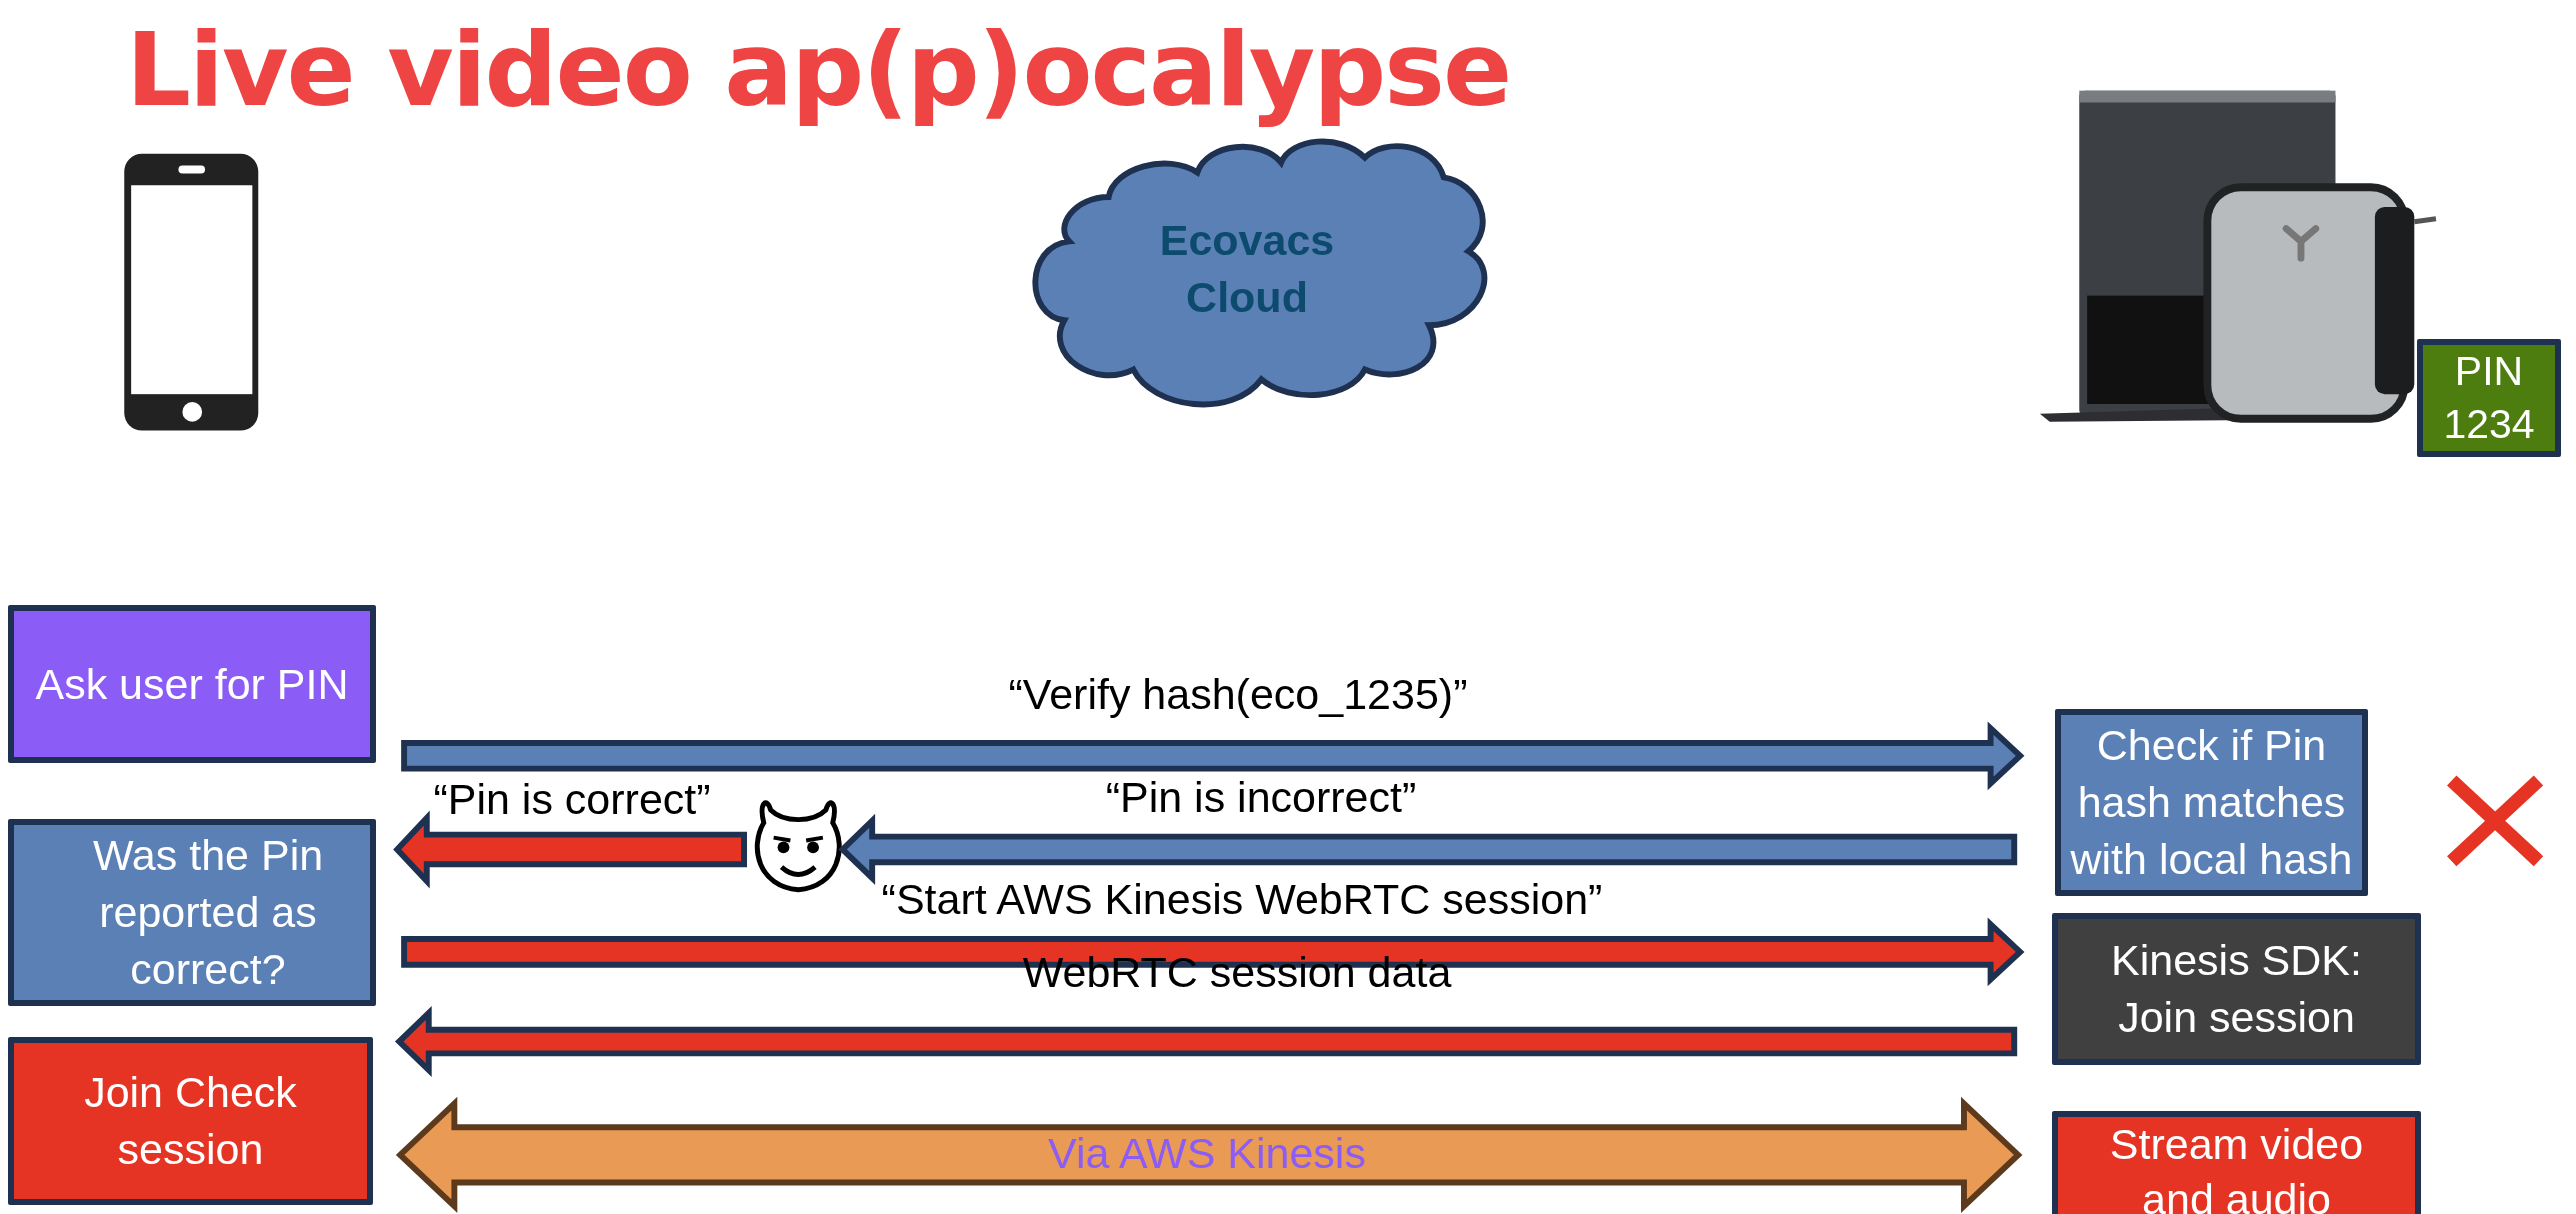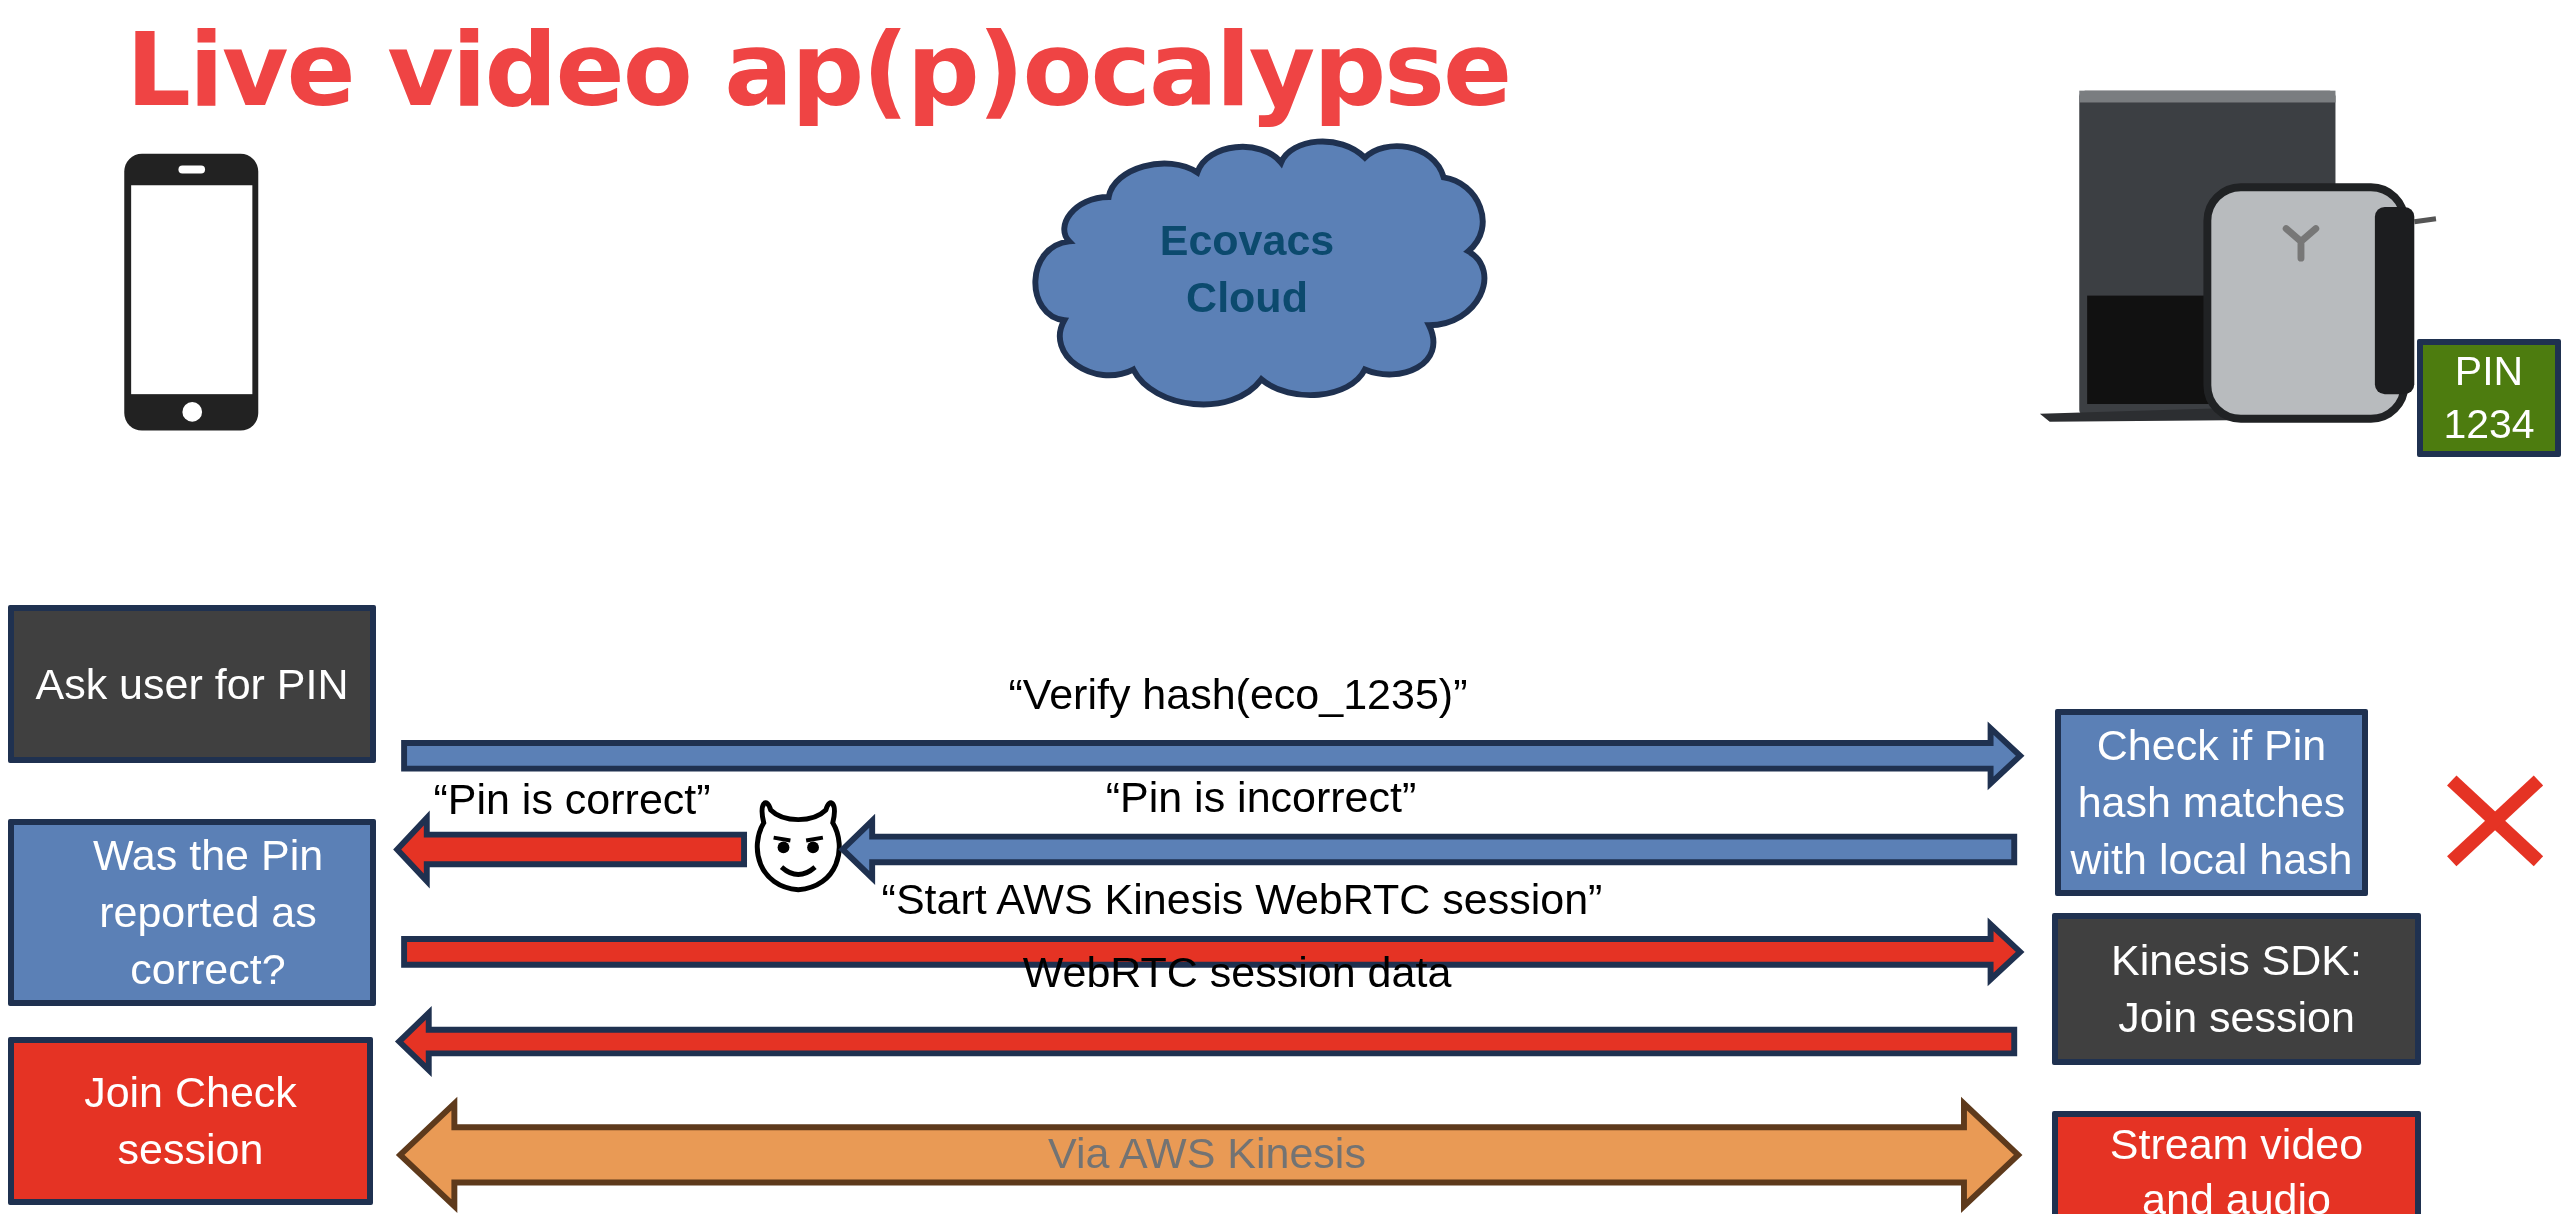--- a/index.html
+++ b/index.html
@@ -4,21 +4,21 @@
 <style>
   html, body { margin:0; padding:0; background:#ffffff; }
   body { width:2576px; height:1214px; position:relative; overflow:hidden; font-family:"Liberation Sans", sans-serif; }
   .abs { position:absolute; }
   .title { left:126px; top:14px; font-family:"DejaVu Sans", sans-serif; font-weight:bold; font-size:102px; letter-spacing:-2px; color:#ef4444; white-space:nowrap; line-height:1.1; }
   .box { position:absolute; box-sizing:border-box; border:6px solid #1f3150; display:flex; align-items:center; justify-content:center; text-align:center; color:#fff; font-family:"Liberation Sans", sans-serif; font-size:43px; line-height:57px; white-space:pre-line; border-radius:2px; }
   .blue { background:#4d7c0f; }
   .label { position:absolute; font-family:"Liberation Sans", sans-serif; font-size:43px; color:#000; white-space:nowrap; text-align:center; }
   .center-label { transform:translateX(-50%); }
   svg { position:absolute; left:0; top:0; overflow:visible; }
-  .orange-label { color:#737373; font-size:43px; }
+  .orange-label { color:#8b5cf6; font-size:43px; }
 </style>
 </head>
 <body>
 
 <div class="abs title">Live video ap(p)ocalypse</div>
 
 <svg width="2576" height="1214" viewBox="0 0 2614 1232">
   <g>
     <rect x="126" y="156" width="136" height="281" rx="18" fill="#222"></rect>
     <rect x="133" y="188" width="123" height="212" fill="#fff"></rect>
@@ -65,21 +65,21 @@
 </svg>
 
 <div class="label center-label" style="left:1247px;top:212px;color:#0c4a6e;line-height:57px;font-weight:bold;">
   <div>Ecovacs</div>
   <div>Cloud</div>
 </div>
 
 <div class="box blue" style="left:2417px;top:339px;width:144px;height:118px;font-size:41px;line-height:53px;">PIN
 1234</div>
 
-<div class="box" id="ls0" style="left: 8px; top: 605px; width: 368px; height: 158px; background: #404040;">Ask user for PIN</div>
+<div class="box" id="ls0" style="left: 8px; top: 605px; width: 368px; height: 158px; background: #8b5cf6;">Ask user for PIN</div>
 <div class="box" id="ls1" style="left: 8px; top: 819px; width: 368px; height: 187px; background: rgb(91, 128, 182); padding-left: 32px;">Was the Pin
 reported as
 correct?</div>
 <div class="box" id="ls2" style="left: 8px; top: 1037px; width: 365px; height: 168px; background: rgb(229, 51, 36);">Join Check
 session</div>
 
 <div class="box" id="rs0" style="left: 2055px; top: 709px; width: 313px; height: 187px; background: rgb(91, 128, 182);">Check if Pin
 hash matches
 with local hash</div>
 <div class="box" id="rs1" style="left: 2052px; top: 913px; width: 369px; height: 152px; background: #404040;">Kinesis SDK:

